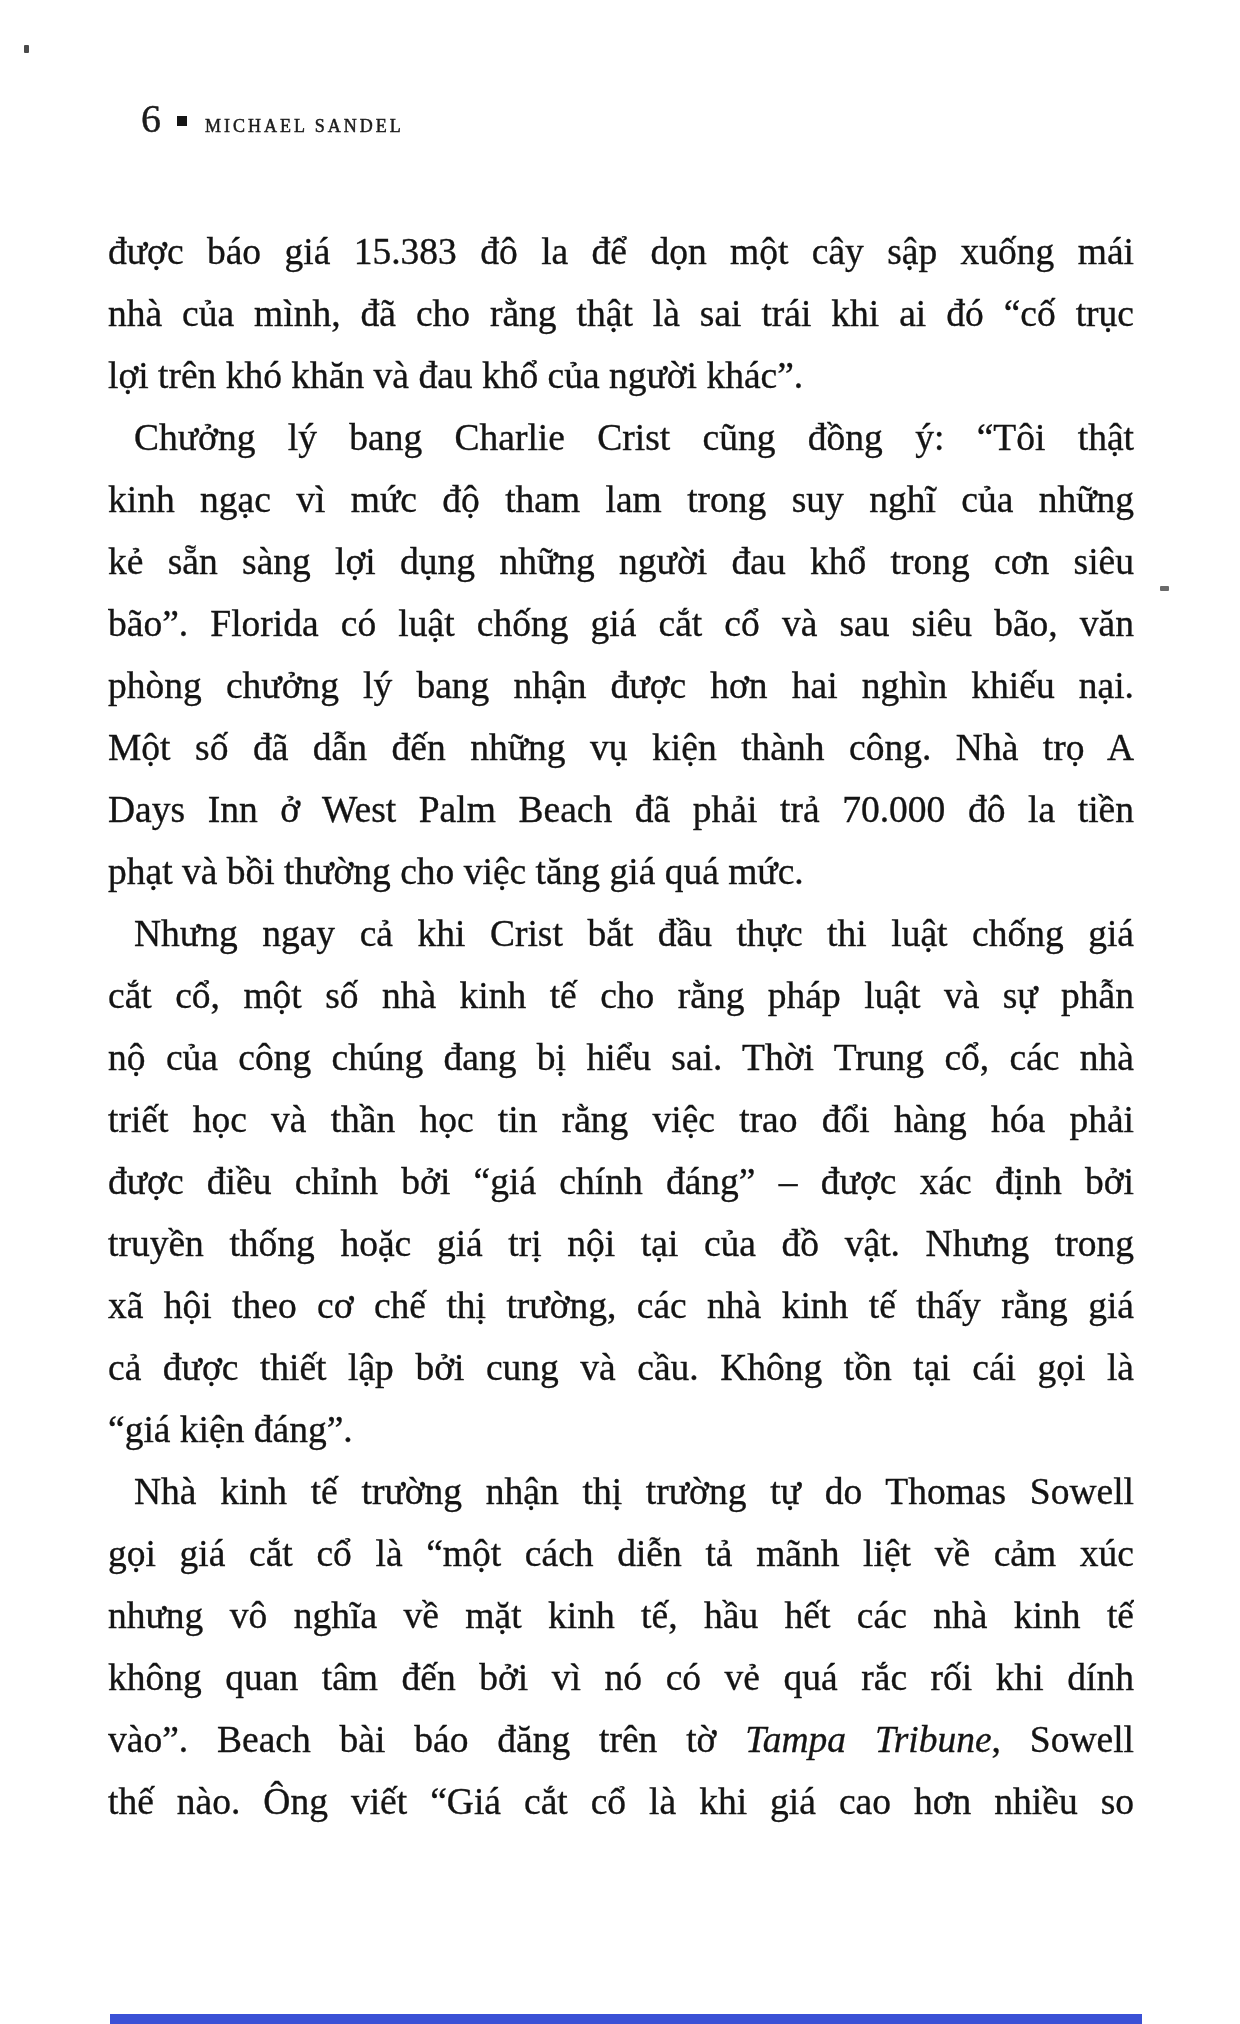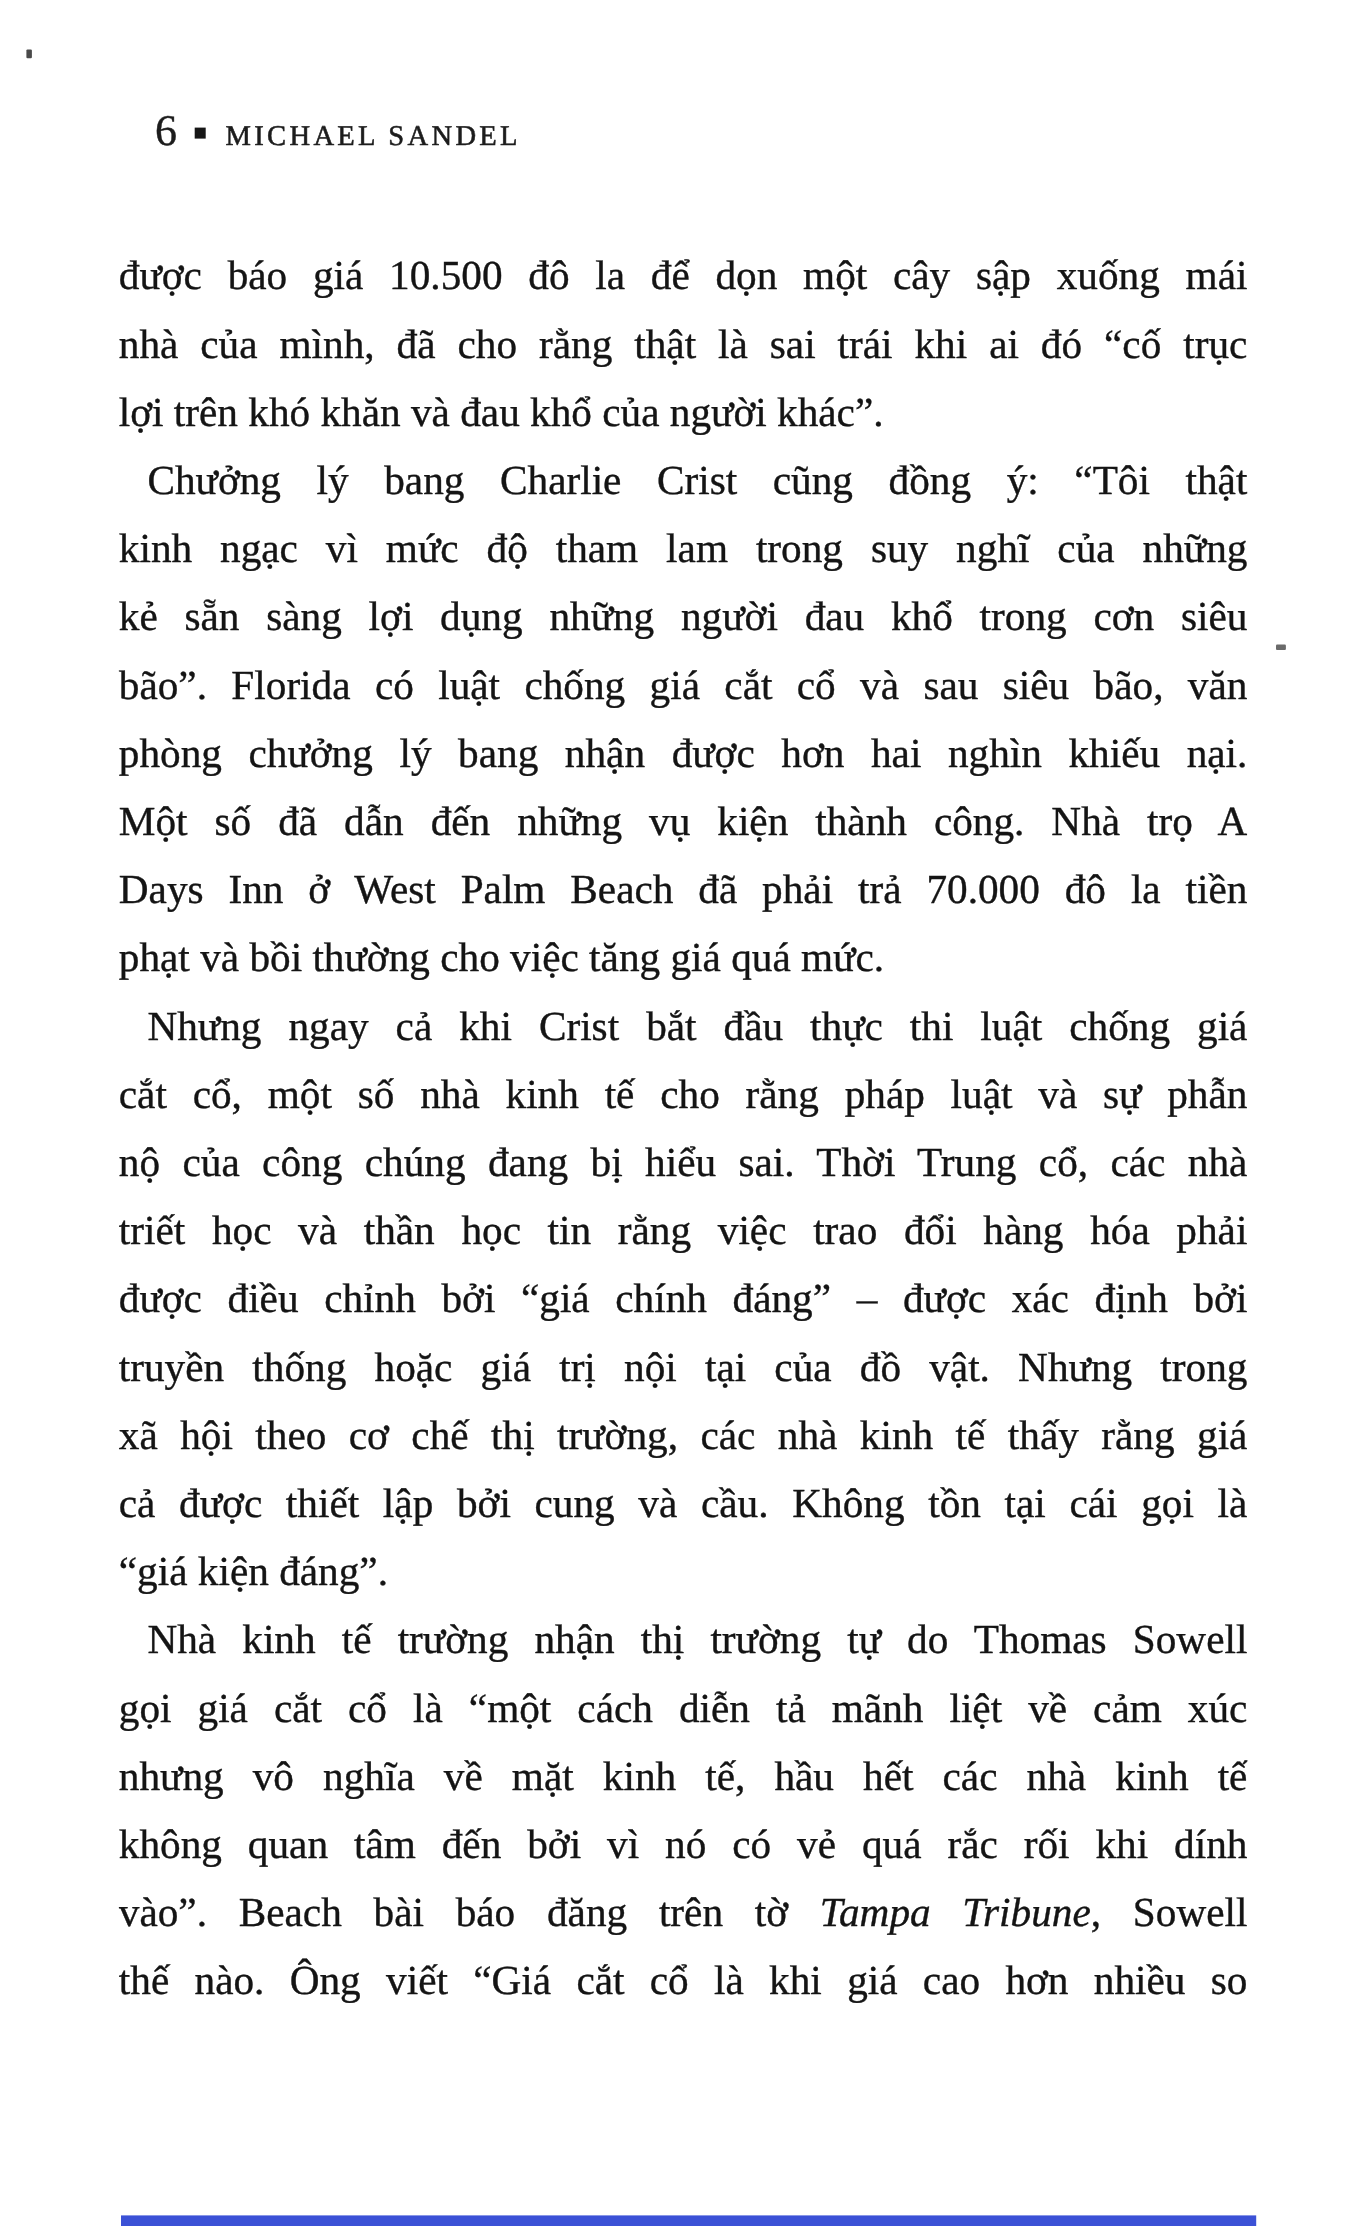--- a/index.html
+++ b/index.html
@@ -14,21 +14,21 @@
     position:absolute;left:141px;top:99px;
     display:flex;align-items:baseline;
     color:#1c1c1c;white-space:nowrap;
   }
   .page-number{font-size:40px;line-height:1;-webkit-text-stroke:0.4px #1c1c1c;}
   .header-square{
     width:10px;height:10px;background:#161616;
     align-self:center;margin:4px 18px 0 16px;
   }
   .author-name{
-    font-size:26px;letter-spacing:3px;
+    font-size:18px;letter-spacing:3px;
     -webkit-text-stroke:0.5px #1c1c1c;
   }
   .text-block{
     position:absolute;left:108px;top:221px;width:1026px;
     font-size:37.5px;line-height:62px;
     color:#141414;
     -webkit-text-stroke:0.35px #141414;
   }
   .line{
     text-align:justify;
@@ -47,21 +47,21 @@
 </head>
 <body>
 
 <div class="running-header">
   <span class="page-number">6</span>
   <span class="header-square"></span>
   <span class="author-name">MICHAEL SANDEL</span>
 </div>
 
 <div class="text-block">
-    <div class="line"><span>được báo giá 10.500 đô la để dọn một cây sập xuống mái</span></div>
+    <div class="line"><span>được báo giá 15.383 đô la để dọn một cây sập xuống mái</span></div>
     <div class="line"><span>nhà của mình, đã cho rằng thật là sai trái khi ai đó “cố trục</span></div>
     <div class="line flush"><span>lợi trên khó khăn và đau khổ của người khác”.</span></div>
     <div class="line indent"><span>Chưởng lý bang Charlie Crist cũng đồng ý: “Tôi thật</span></div>
     <div class="line"><span>kinh ngạc vì mức độ tham lam trong suy nghĩ của những</span></div>
     <div class="line"><span>kẻ sẵn sàng lợi dụng những người đau khổ trong cơn siêu</span></div>
     <div class="line"><span>bão”. Florida có luật chống giá cắt cổ và sau siêu bão, văn</span></div>
     <div class="line"><span>phòng chưởng lý bang nhận được hơn hai nghìn khiếu nại.</span></div>
     <div class="line"><span>Một số đã dẫn đến những vụ kiện thành công. Nhà trọ A</span></div>
     <div class="line"><span>Days Inn ở West Palm Beach đã phải trả 70.000 đô la tiền</span></div>
     <div class="line flush"><span>phạt và bồi thường cho việc tăng giá quá mức.</span></div>

